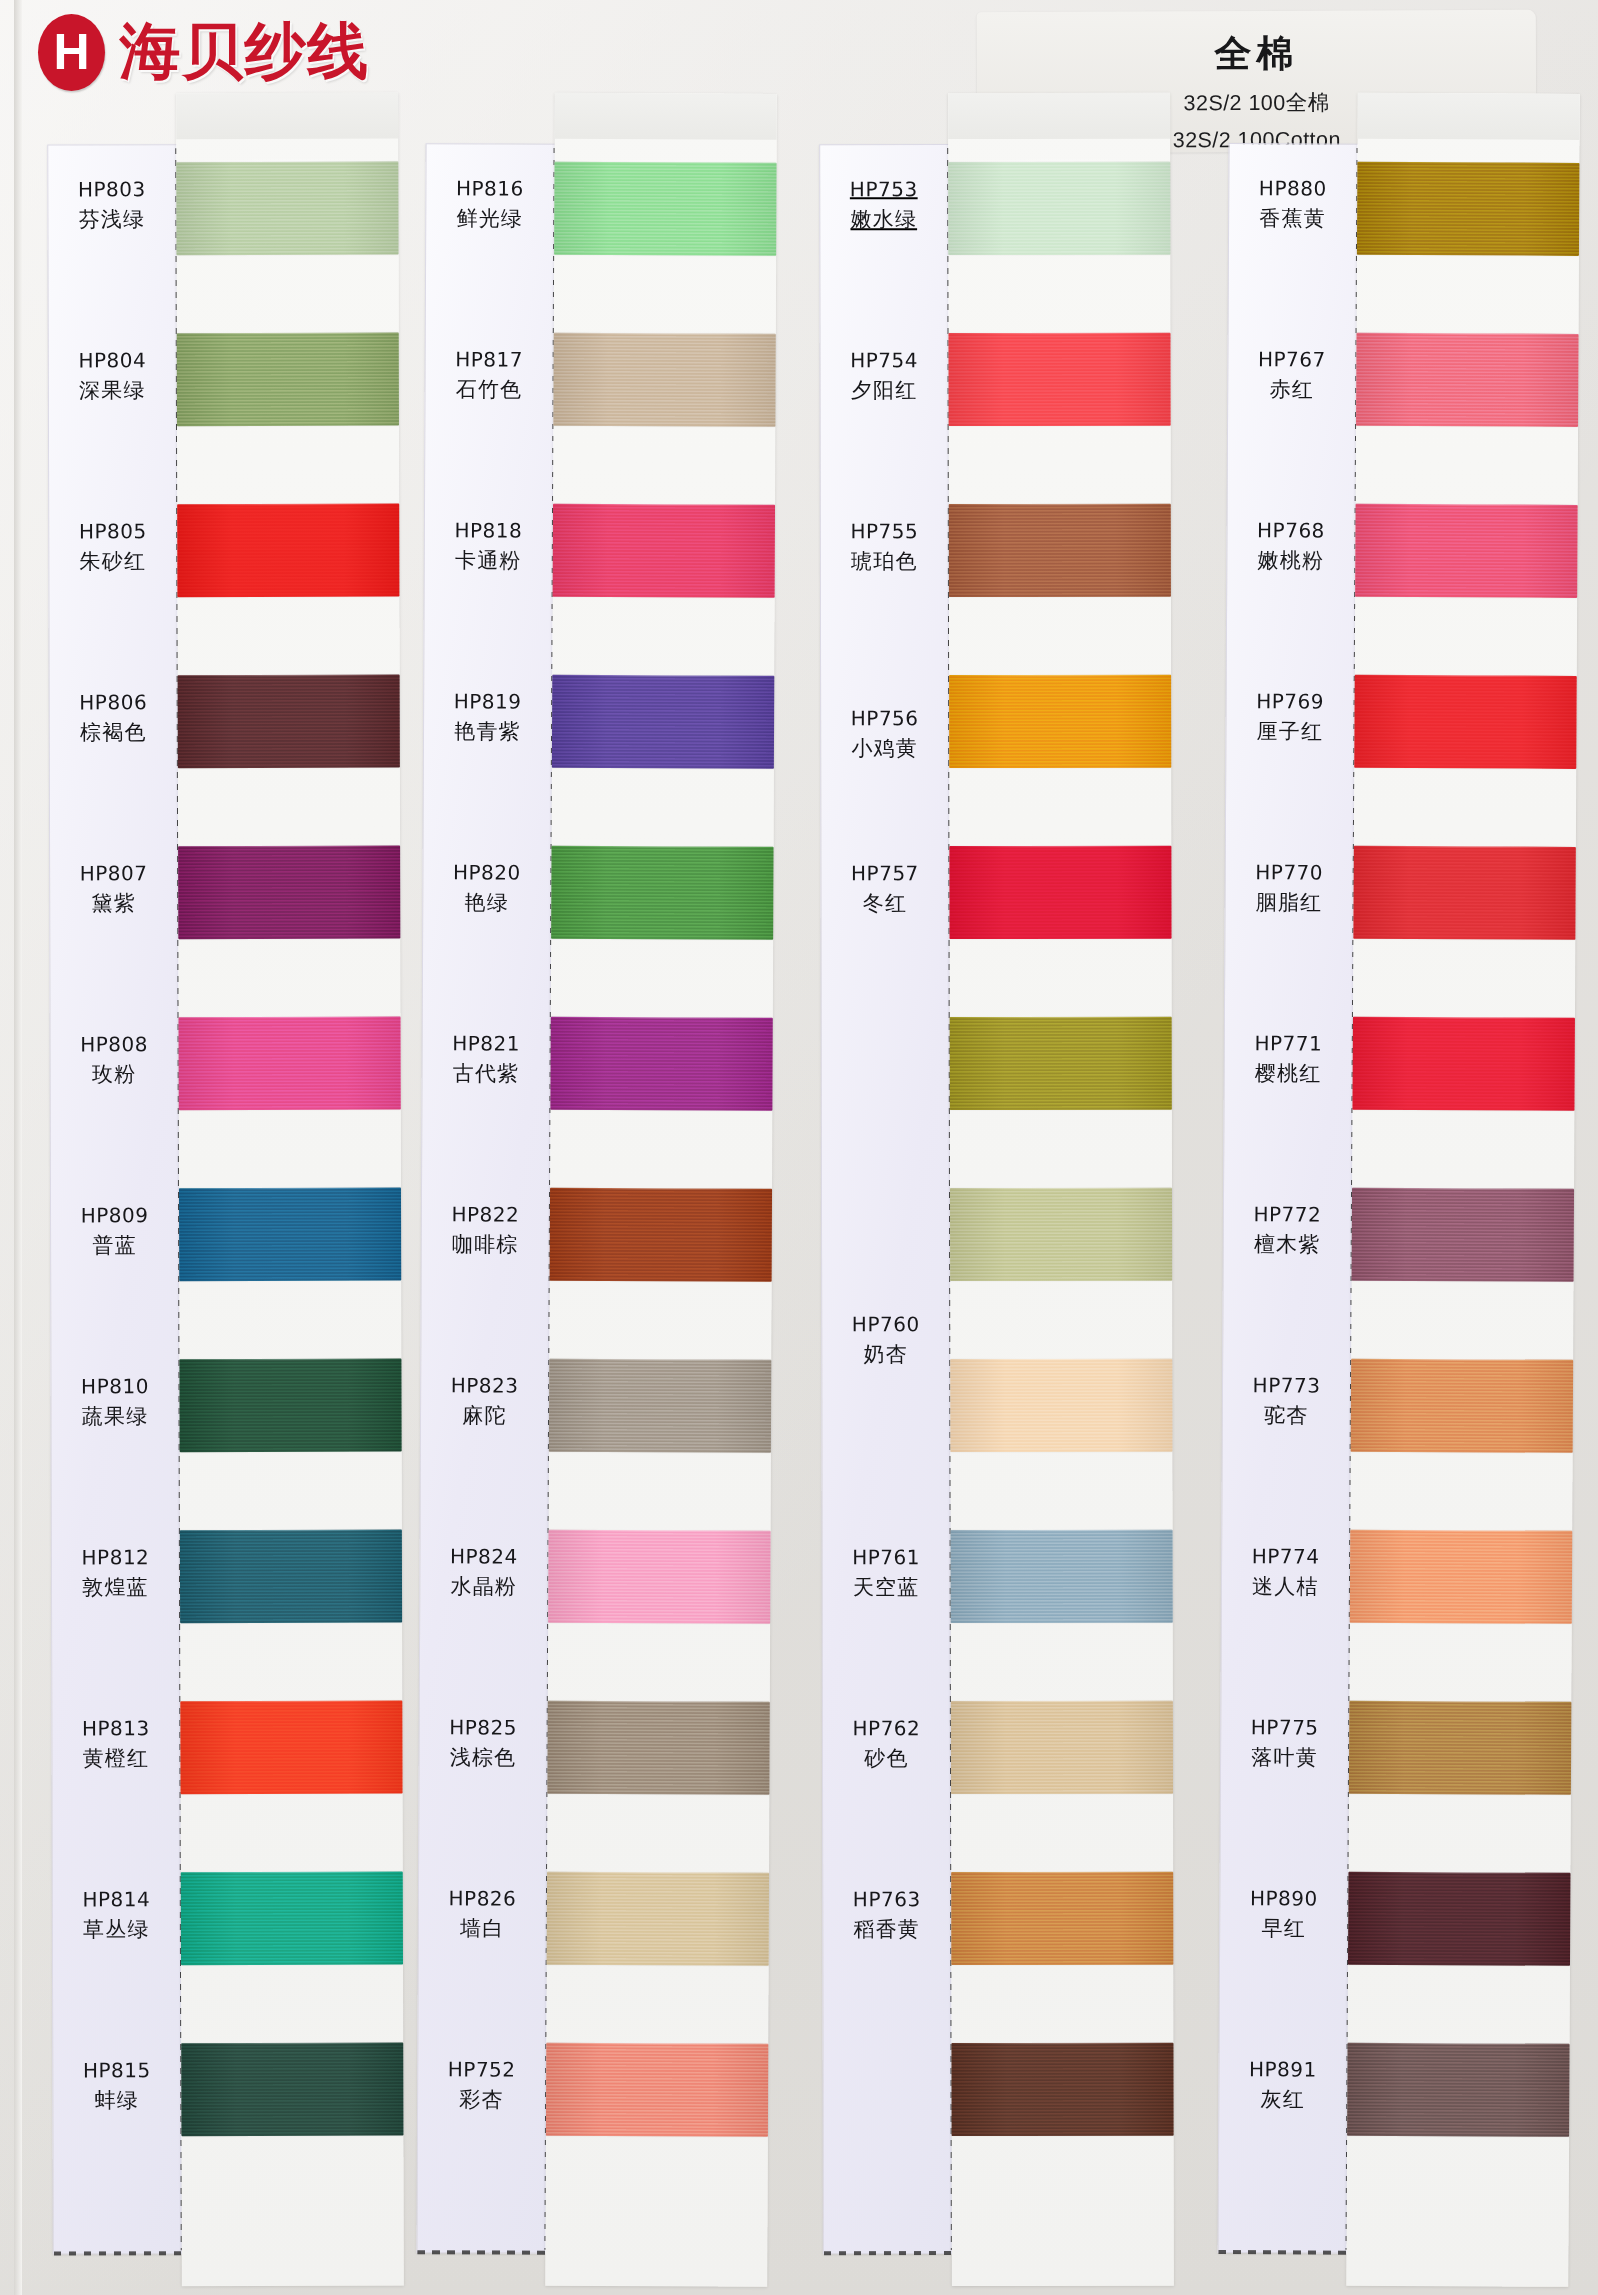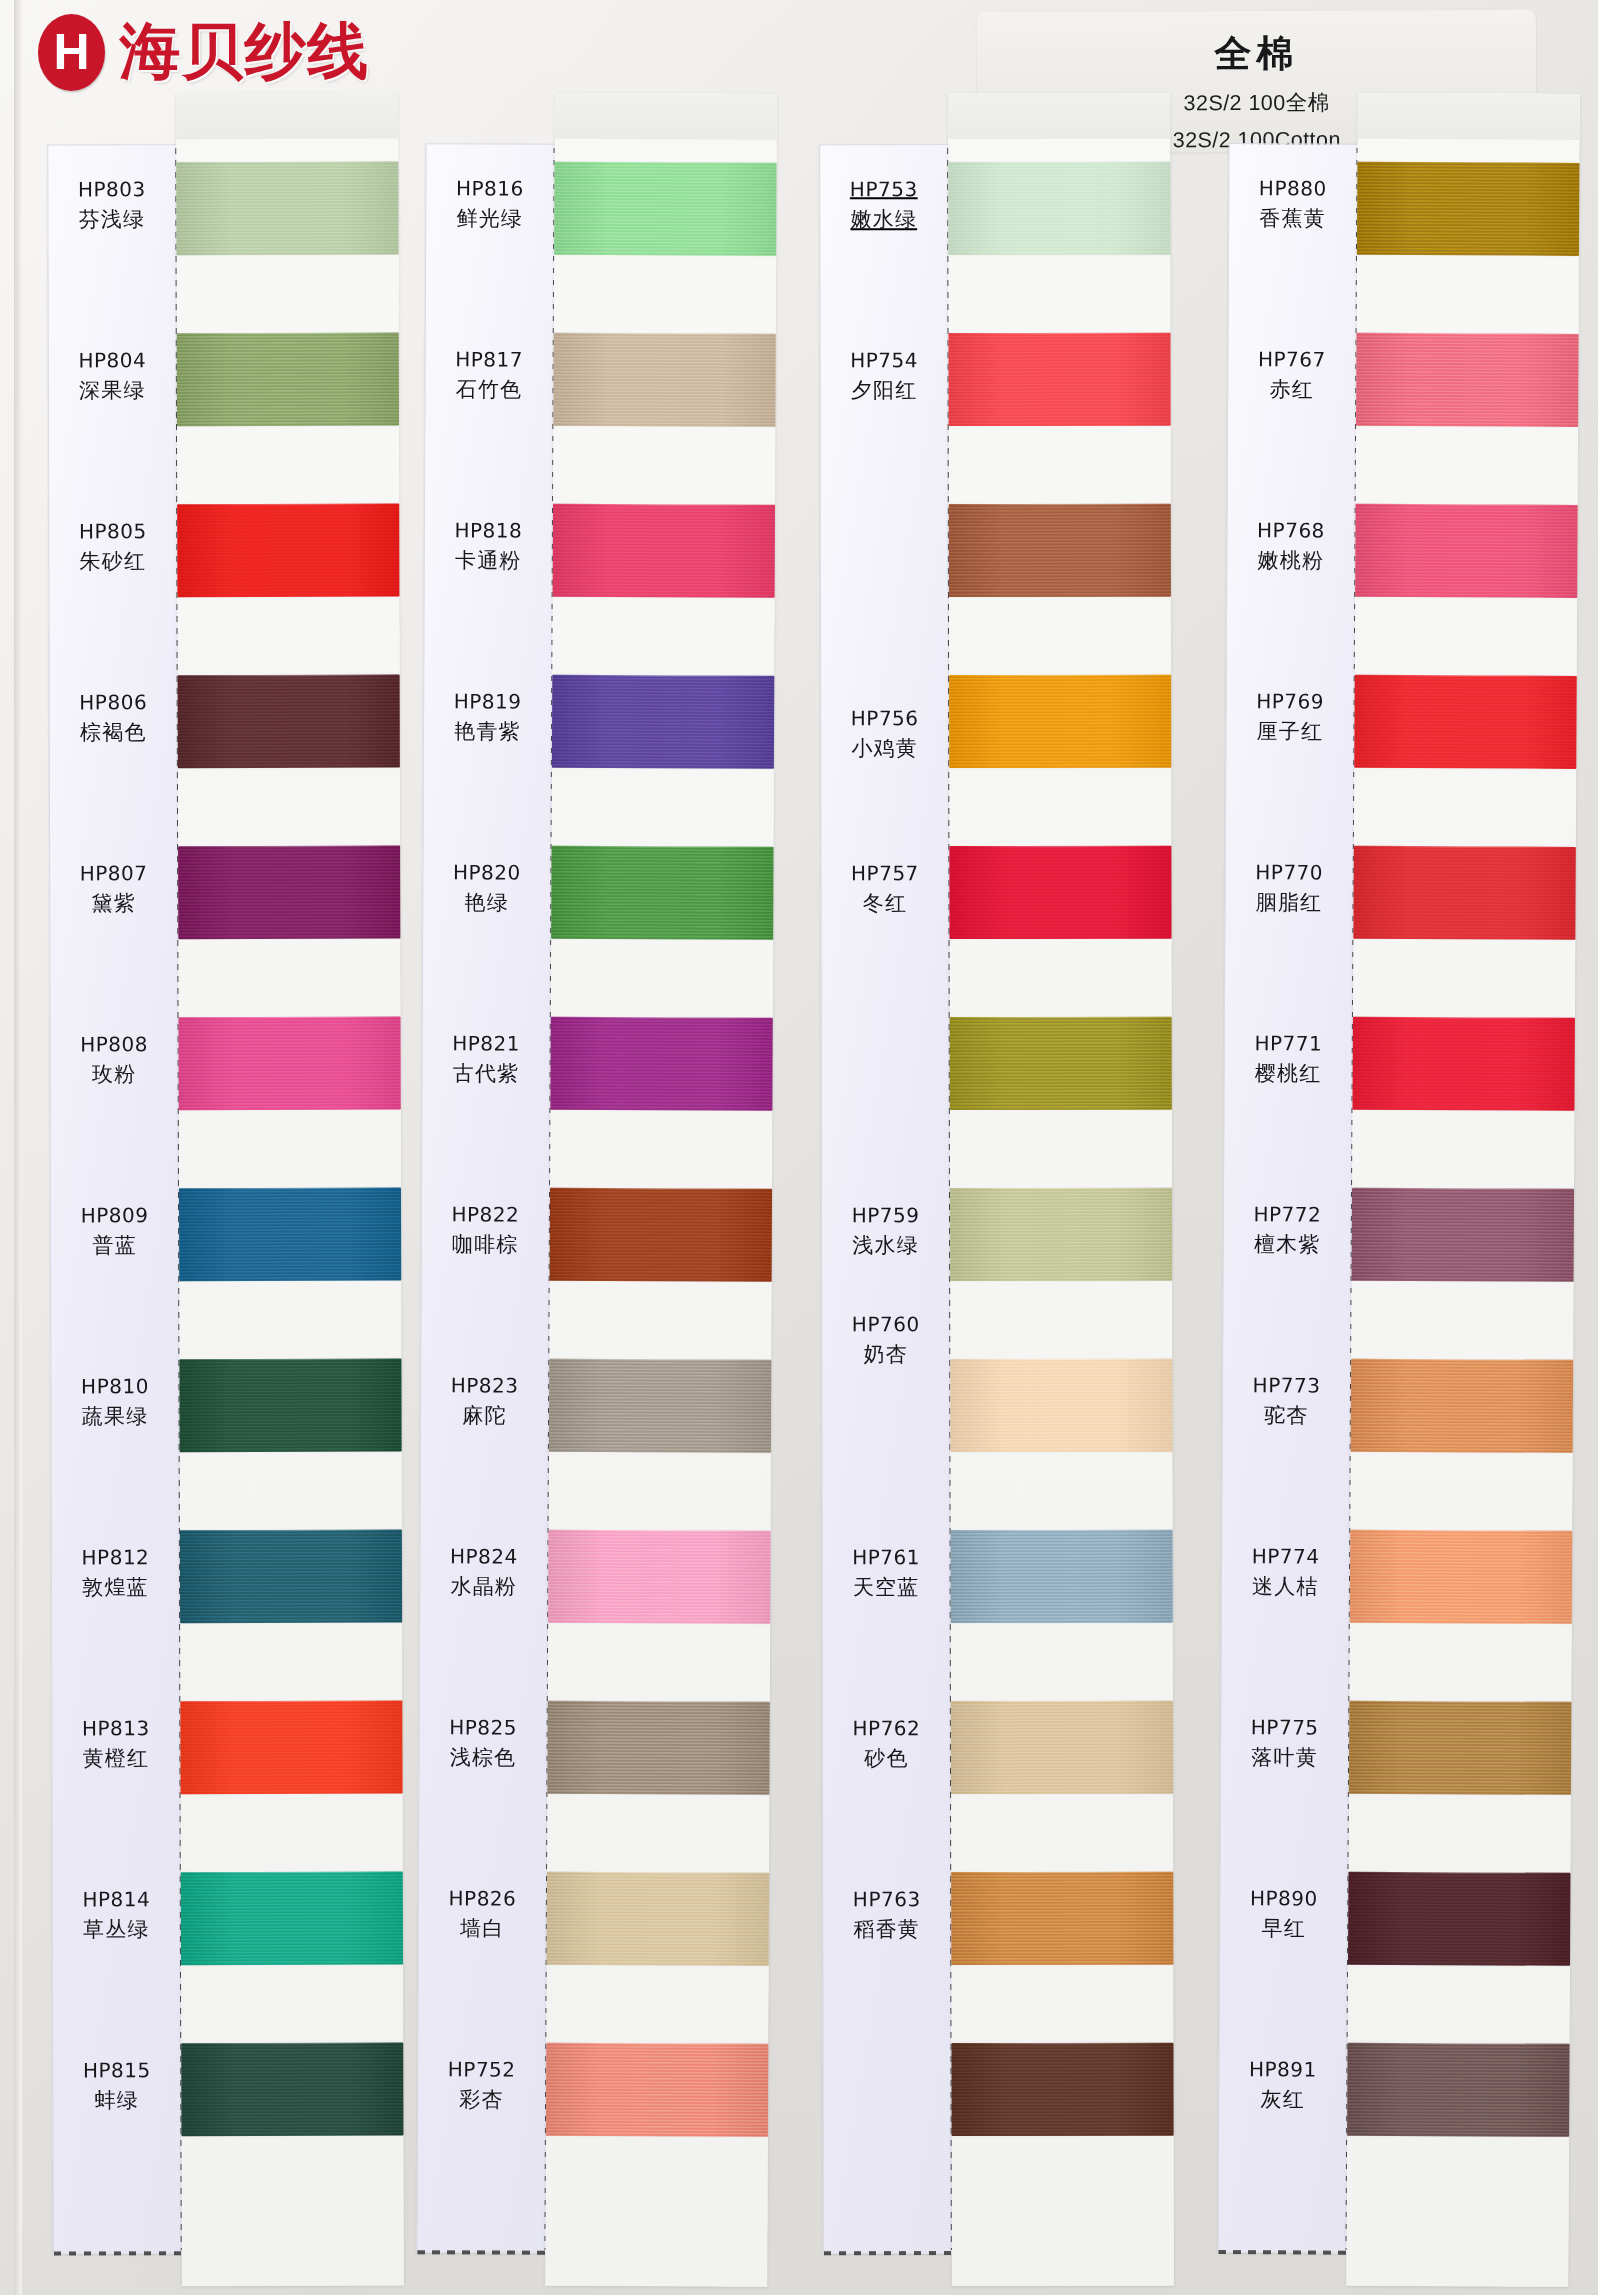--- a/index.html
+++ b/index.html
@@ -437,20 +437,26 @@
             <div class="label">
               <span class="code">HP754</span>
               <span class="cname">夕阳红</span>
             </div>
           </div>
           <div class="swatch" title="HP755 琥珀色" style="top: 360px; background: rgb(164, 91, 60);">
             <div class="thread"></div>
             <div class="shade"></div>
             <div class="fuzz"></div>
           </div>
+          <div class="row" style="top: 374px;">
+            <div class="label">
+              <span class="code">HP755</span>
+              <span class="cname">琥珀色</span>
+            </div>
+          </div>
           <div class="swatch" title="HP756 小鸡黄" style="top: 531px; background: rgb(238, 150, 9);">
             <div class="thread"></div>
             <div class="shade"></div>
             <div class="fuzz"></div>
           </div>
           <div class="row" style="top: 561px;">
             <div class="label">
               <span class="code">HP756</span>
               <span class="cname">小鸡黄</span>
             </div>
@@ -468,26 +474,20 @@
           </div>
           <div class="swatch" title="HP758 抹茶绿" style="top: 873px; background: rgb(156, 145, 34);">
             <div class="thread"></div>
             <div class="shade"></div>
             <div class="fuzz"></div>
           </div>
           <div class="swatch" title="HP759 浅水绿" style="top: 1044px; background: rgb(196, 199, 148);">
             <div class="thread"></div>
             <div class="shade"></div>
             <div class="fuzz"></div>
-          </div>
-          <div class="row" style="top: 1058px;">
-            <div class="label">
-              <span class="code">HP759</span>
-              <span class="cname">浅水绿</span>
-            </div>
           </div>
           <div class="swatch" title="HP760 奶杏" style="top: 1215px; background: rgb(246, 215, 178);">
             <div class="thread"></div>
             <div class="shade"></div>
             <div class="fuzz"></div>
           </div>
           <div class="row" style="top: 1167px;">
             <div class="label">
               <span class="code">HP760</span>
               <span class="cname">奶杏</span>

